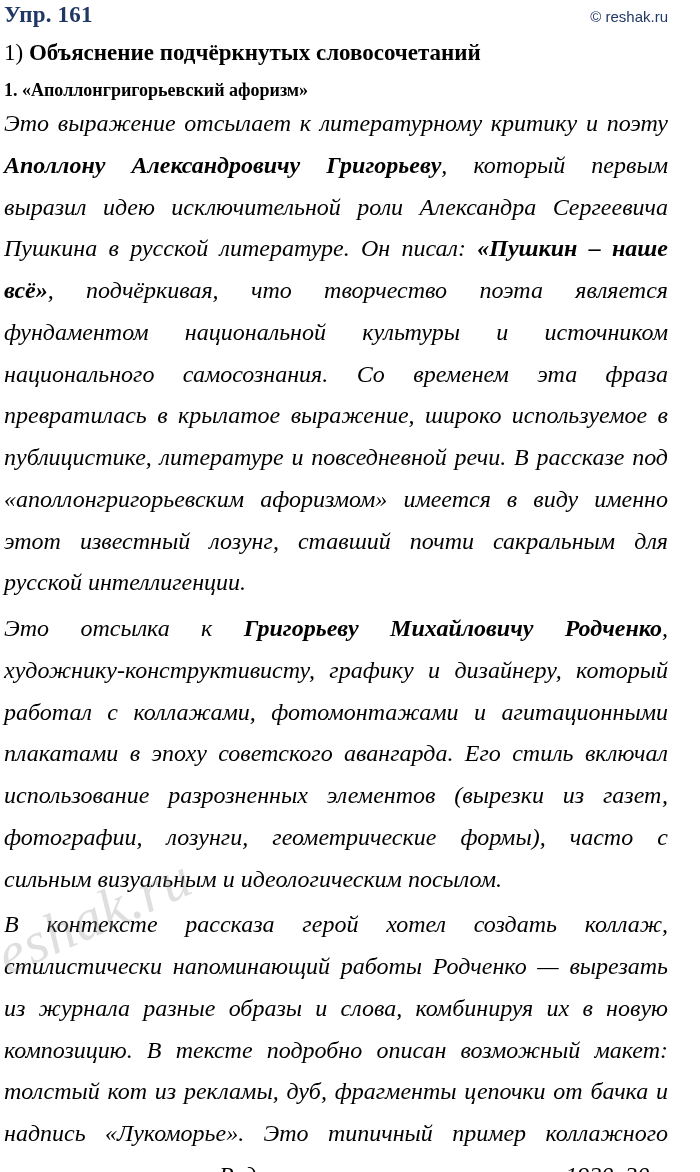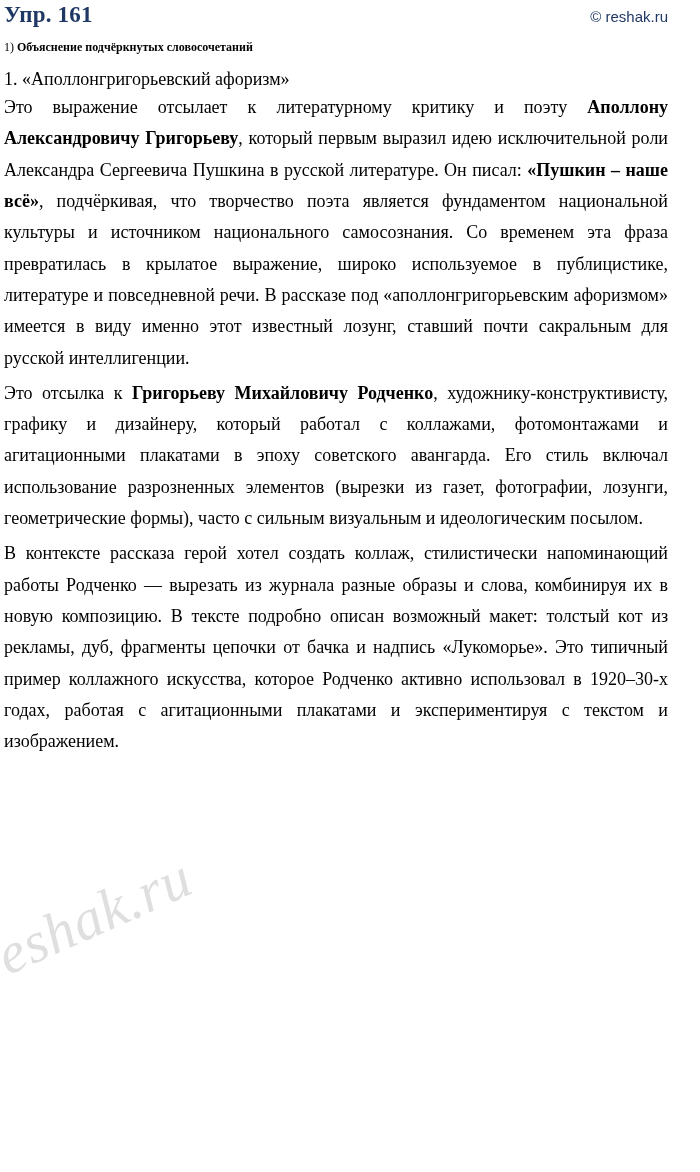--- a/index.html
+++ b/index.html
@@ -36,39 +36,40 @@
     color: #1f3864;
     letter-spacing: 0.2px;
   }
   .copyright {
     font-size: 15px;
     color: #1f3864;
     font-family: Liberation Sans, sans-serif;
   }
   
   .task-heading {
-    font-size: 12px;
+    font-size: 23px;
     font-weight: bold;
     margin-top: 8px;
     margin-bottom: 2px;
   }
   .task-heading .num {
     font-weight: normal;
   }
   h3.sub {
     font-size: 18px;
-    font-weight: normal;
+    font-weight: bold;
     margin: 14px 0 2px 0;
   }
   p.body {
-    font-size: 18px;
+    font-size: 24px;
     line-height: 1.74;
     margin: 0 0 0 0;
     text-align: justify;
     text-justify: inter-word;
+    font-style: italic;
   }
   p.body + p.body {
     margin-top: 4px;
   }
   b, strong { font-weight: bold; }
 
   
   .watermark {
     position: absolute;
     left: -6px;

